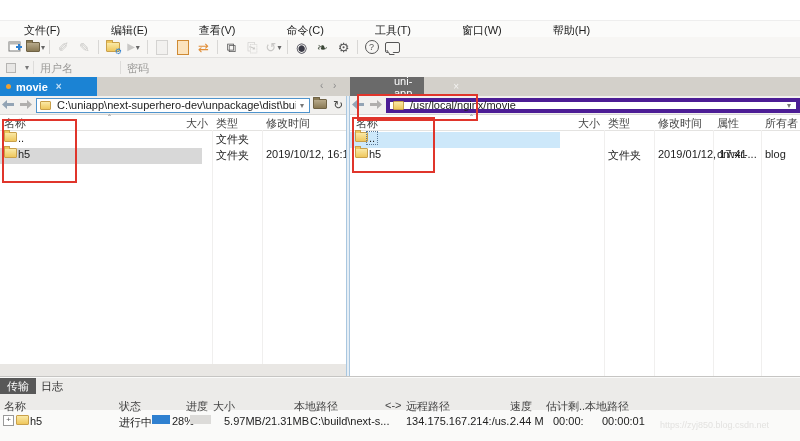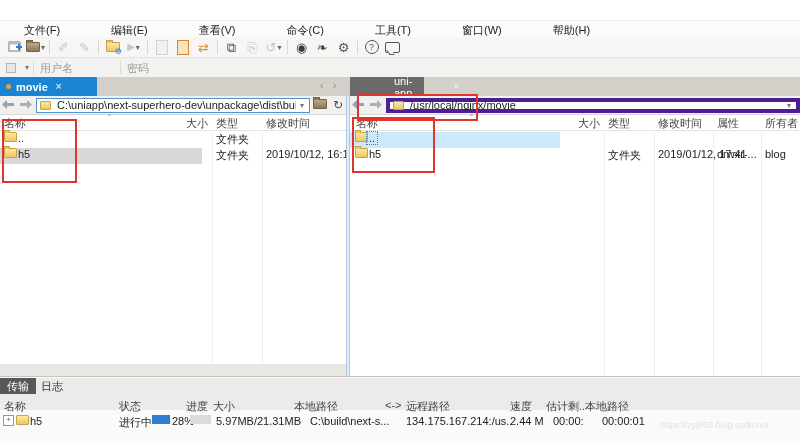--- a/index.html
+++ b/index.html
@@ -333,21 +333,21 @@
       <span style="left:585px">本地路径</span>
     </div>
     <div class="trow">
       <span class="expander">+</span>
       <span class="tfold"></span>
       <span style="left:30px">h5</span>
       <span style="left:119px">进行中</span>
       <span class="pbar-fill"></span>
       <span style="left:172px">28%</span>
       <span class="pbar-rest"></span>
-      <span style="left:216px">5.97MB/21.31MB</span>
+      <span style="left:224px">5.97MB/21.31MB</span>
       <span style="left:310px">C:\build\next-s...</span>
       <span style="left:406px">134.175.167.214:/us..</span>
       <span style="left:510px;width:34px">2.44 MB/s</span>
       <span style="left:553px;width:30px">00:00:06</span>
       <span style="left:602px">00:00:01</span>
     </div>
   </div>
 
   <div class="redbox red1"></div>
   <div class="redbox red2"></div>

